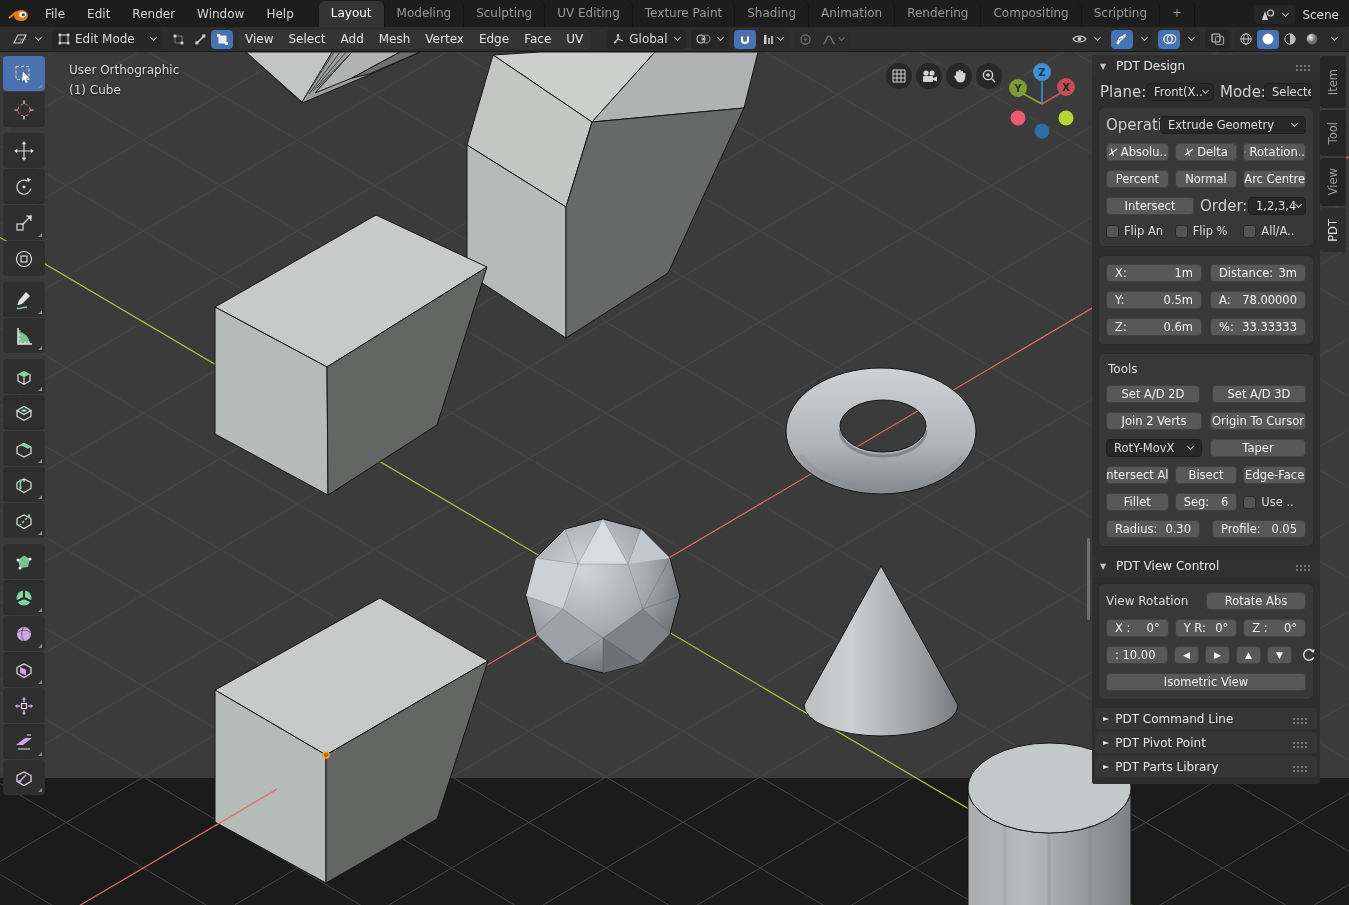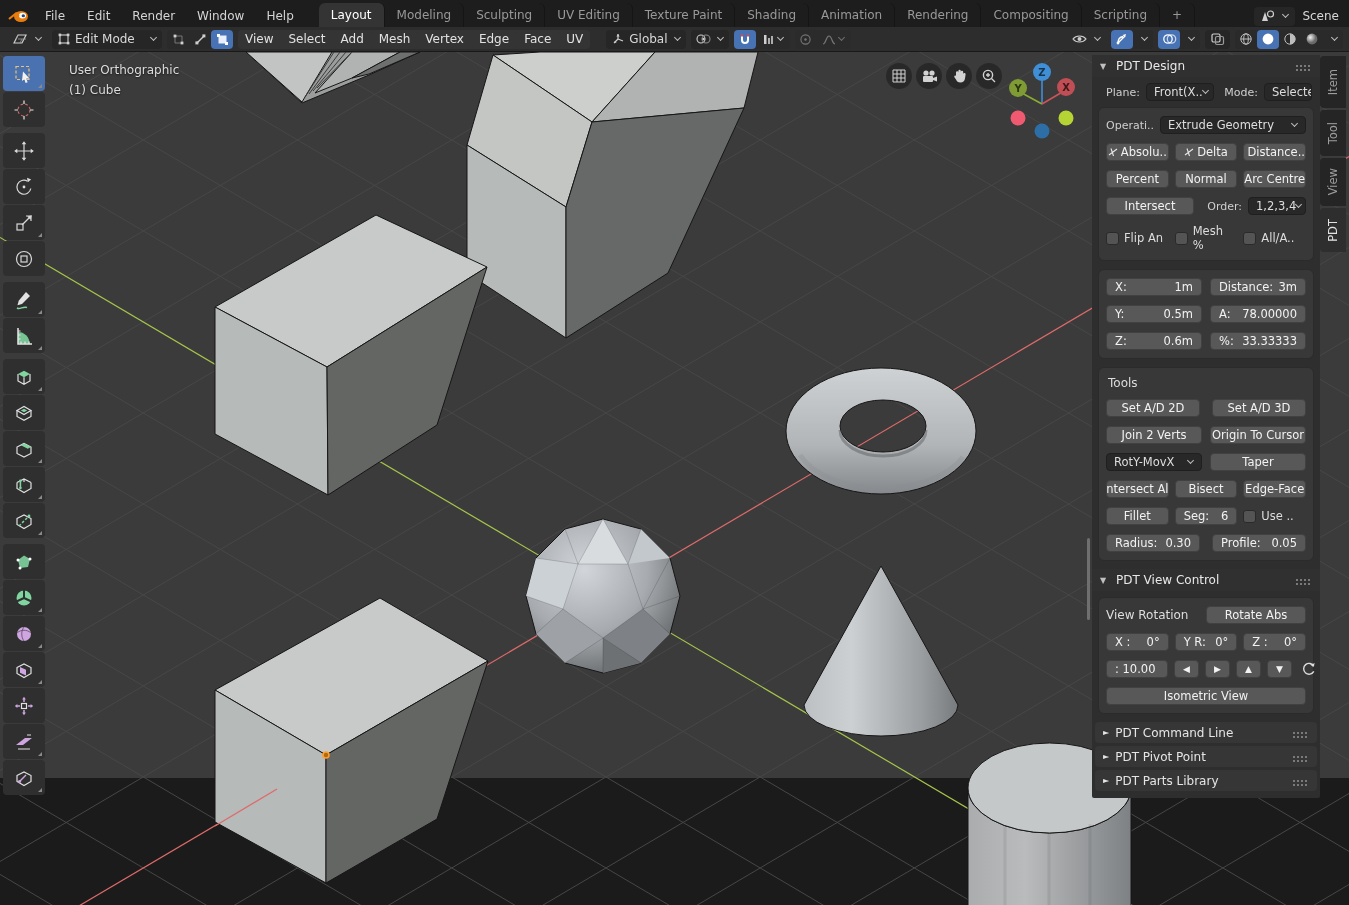--- a/index.html
+++ b/index.html
@@ -2,21 +2,21 @@
 <html><head>
 <meta charset="utf-8">
 <style>
   * { margin:0; padding:0; box-sizing:border-box; }
   html,body { width:1349px; height:905px; background:#1b1b1b; overflow:hidden;
     font-family:"DejaVu Sans","Liberation Sans",sans-serif; font-size:12px; color:#d8d8d8; }
   #app { position:relative; width:1349px; height:905px; }
 
   
   #topbar { position:absolute; left:0; top:0; width:1349px; height:33px;
-    background:#1d1d1d; display:flex; align-items:center; border-bottom:1px solid #0f766e; }
+    background:#1d1d1d; display:flex; align-items:center; border-bottom:4px solid #0f766e; }
   #topbar .menu { padding:0 11px; color:#d4d4d4; height:27px; line-height:27px; cursor:default; }
   #tabs { display:flex; height:27px; margin-left:14px; align-items:flex-end; }
   .wtab { padding:5px 12px 6px; height:27px; color:#989898; background:#1d1d1d;
     border-right:1px solid #151515; border-radius:6px 6px 0 0; white-space:nowrap; }
   .wtab.active { background:#343434; color:#ffffff; }
   #topbar-right { margin-left:auto; display:flex; align-items:center; gap:7px; padding-right:10px; }
   .pill { background:#262626; border-radius:4px; height:19px; display:flex; align-items:center; padding:0 6px; gap:4px; }
 
   .chv { width:5px; height:5px; border-right:1.4px solid #bdbdbd; border-bottom:1.4px solid #bdbdbd;
     transform:rotate(45deg); display:inline-block; margin:-3px 1px 0 3px; flex:none; }
@@ -64,21 +64,21 @@
   .prow { display:grid; gap:6px; margin-bottom:9px; align-items:center; }
   .prow:last-child { margin-bottom:0; }
   .pbtn { background:#585858; border:1px solid #414141; border-radius:4px; height:18px; line-height:16px;
     text-align:center; color:#f2f2f2; font-size:11.5px; white-space:nowrap; overflow:hidden;
     display:flex; align-items:center; justify-content:center; gap:3px; }
   .pfield { background:#585858; border:1px solid #414141; border-radius:4px; height:18px;
     display:flex; align-items:center; justify-content:space-between; padding:0 8px; font-size:11.5px; color:#f2f2f2; }
   .pdrop { background:#282828; border:1px solid #1f1f1f; border-radius:4px; height:18px;
     display:flex; align-items:center; padding:0 7px; font-size:11.5px; color:#dedede; white-space:nowrap; overflow:hidden; }
   .pdrop .chv { margin-left:auto; }
-  .plabel { color:#cfcfcf; text-align:right; font-size:11px; white-space:nowrap; }
+  .plabel { color:#cfcfcf; text-align:right; font-size:15px; white-space:nowrap; }
   .cb { width:13px; height:13px; background:#545454; border:1px solid #2a2a2a; border-radius:3px; flex:none; }
   .cbrow { display:flex; align-items:center; gap:5px; color:#dddddd; font-size:11.5px; }
   .collapsed-head { height:21px; display:flex; align-items:center; gap:6px; padding:0 8px;
     background:#363636; border-radius:4px; margin:3px 3px; color:#e5e5e5; }
 
   
   #tabstrip { position:absolute; left:1320px; top:4px; width:26px; display:flex; flex-direction:column; gap:2px; }
   .vtab { background:#252525; border-radius:4px 0 0 4px; color:#9d9d9d; display:flex; align-items:center; justify-content:center; padding:10px 0; }
   .vtab span { writing-mode:vertical-rl; transform:rotate(180deg); font-size:11.5px; }
   .vtab.active { background:#2e2e2e; color:#e2e2e2; }
@@ -661,21 +661,21 @@
           <div class="pbtn">
             <svg width="10" height="10" viewBox="0 0 10 10">
                 <path d="M1,8 L9,2 M3,1.5 L5.5,9" stroke="#e8e8e8" stroke-width="1.1" fill="none"></path>
               </svg>
             <span>Delta</span>
           </div>
           <div class="pbtn">
             <svg width="10" height="10" viewBox="0 0 10 10">
                 <path d="M1,8 L9,2 M3,1.5 L5.5,9" stroke="#e8e8e8" stroke-width="1.1" fill="none"></path>
               </svg>
-            <span>Distance..</span>
+            <span>Rotation..</span>
           </div>
         </div>
         <div class="prow" style="grid-template-columns:1fr 1fr 1fr">
           <div class="pbtn">
               <span>Percent</span>
             </div>
           <div class="pbtn">
               <span>Normal</span>
             </div>
           <div class="pbtn">
@@ -692,21 +692,21 @@
             <span class="chv"></span>
           </div>
         </div>
         <div class="prow" style="grid-template-columns:1fr 1fr 1fr">
           <div class="cbrow">
             <span class="cb"></span>
             <span>Flip An</span>
           </div>
           <div class="cbrow">
             <span class="cb"></span>
-            <span>Mesh %</span>
+            <span>Flip %</span>
           </div>
           <div class="cbrow">
             <span class="cb"></span>
             <span>All/A..</span>
           </div>
         </div>
       </div>
 
       <div class="pbox">
         <div class="prow" style="grid-template-columns:1fr 1fr; gap:8px">

